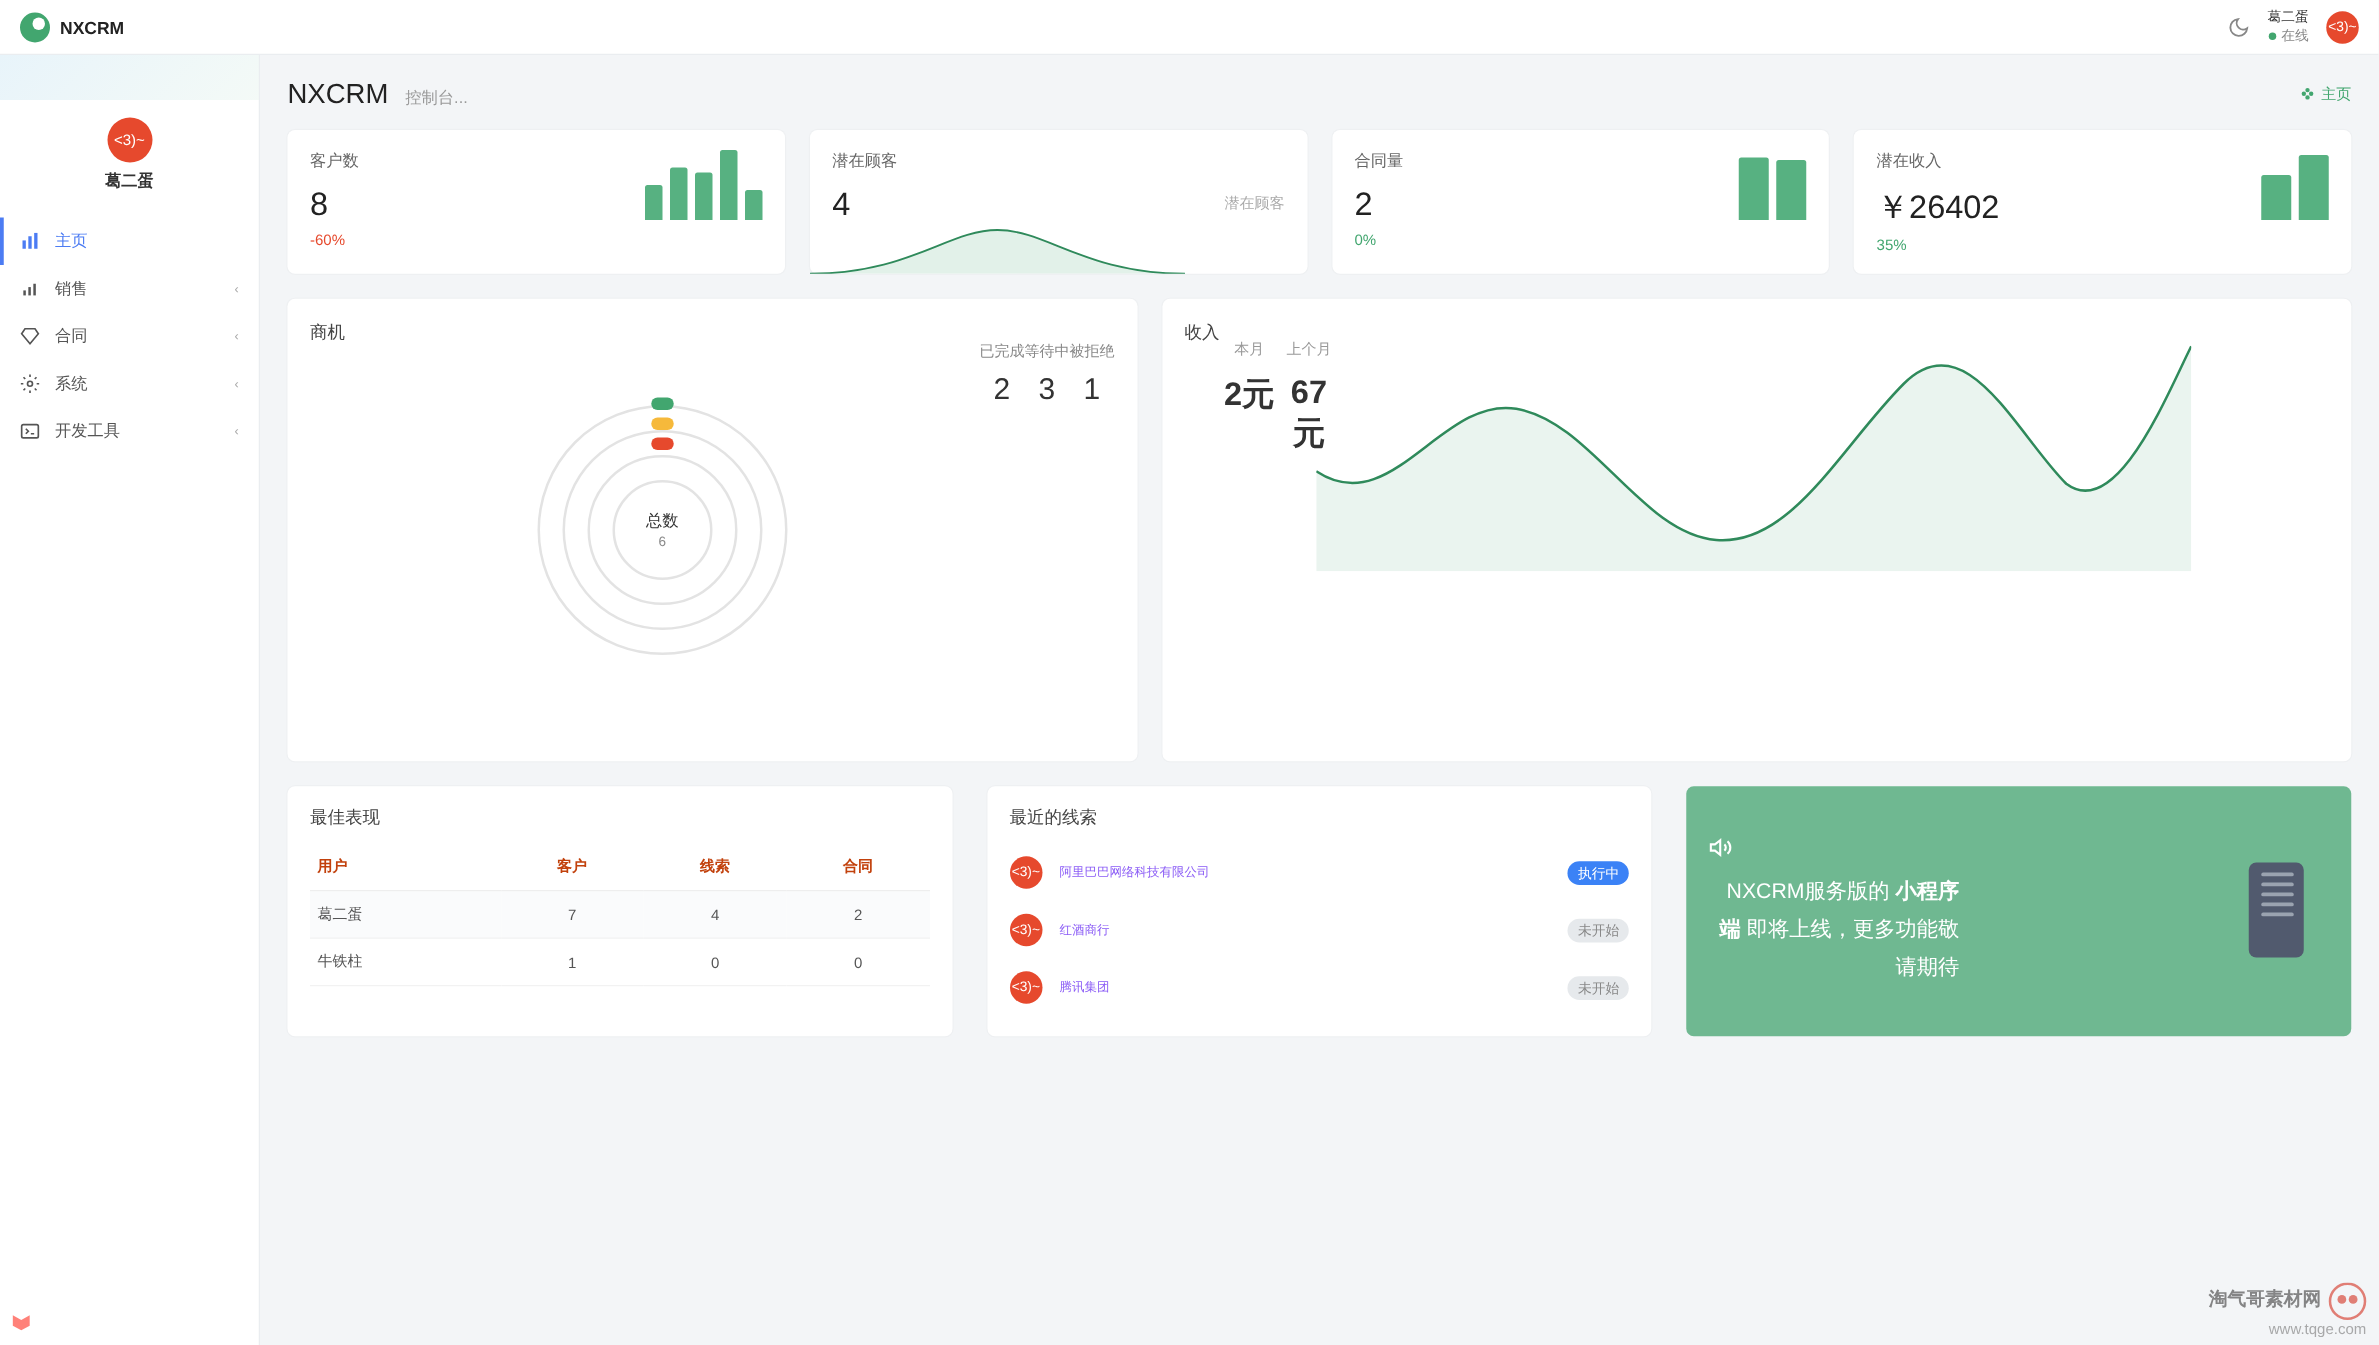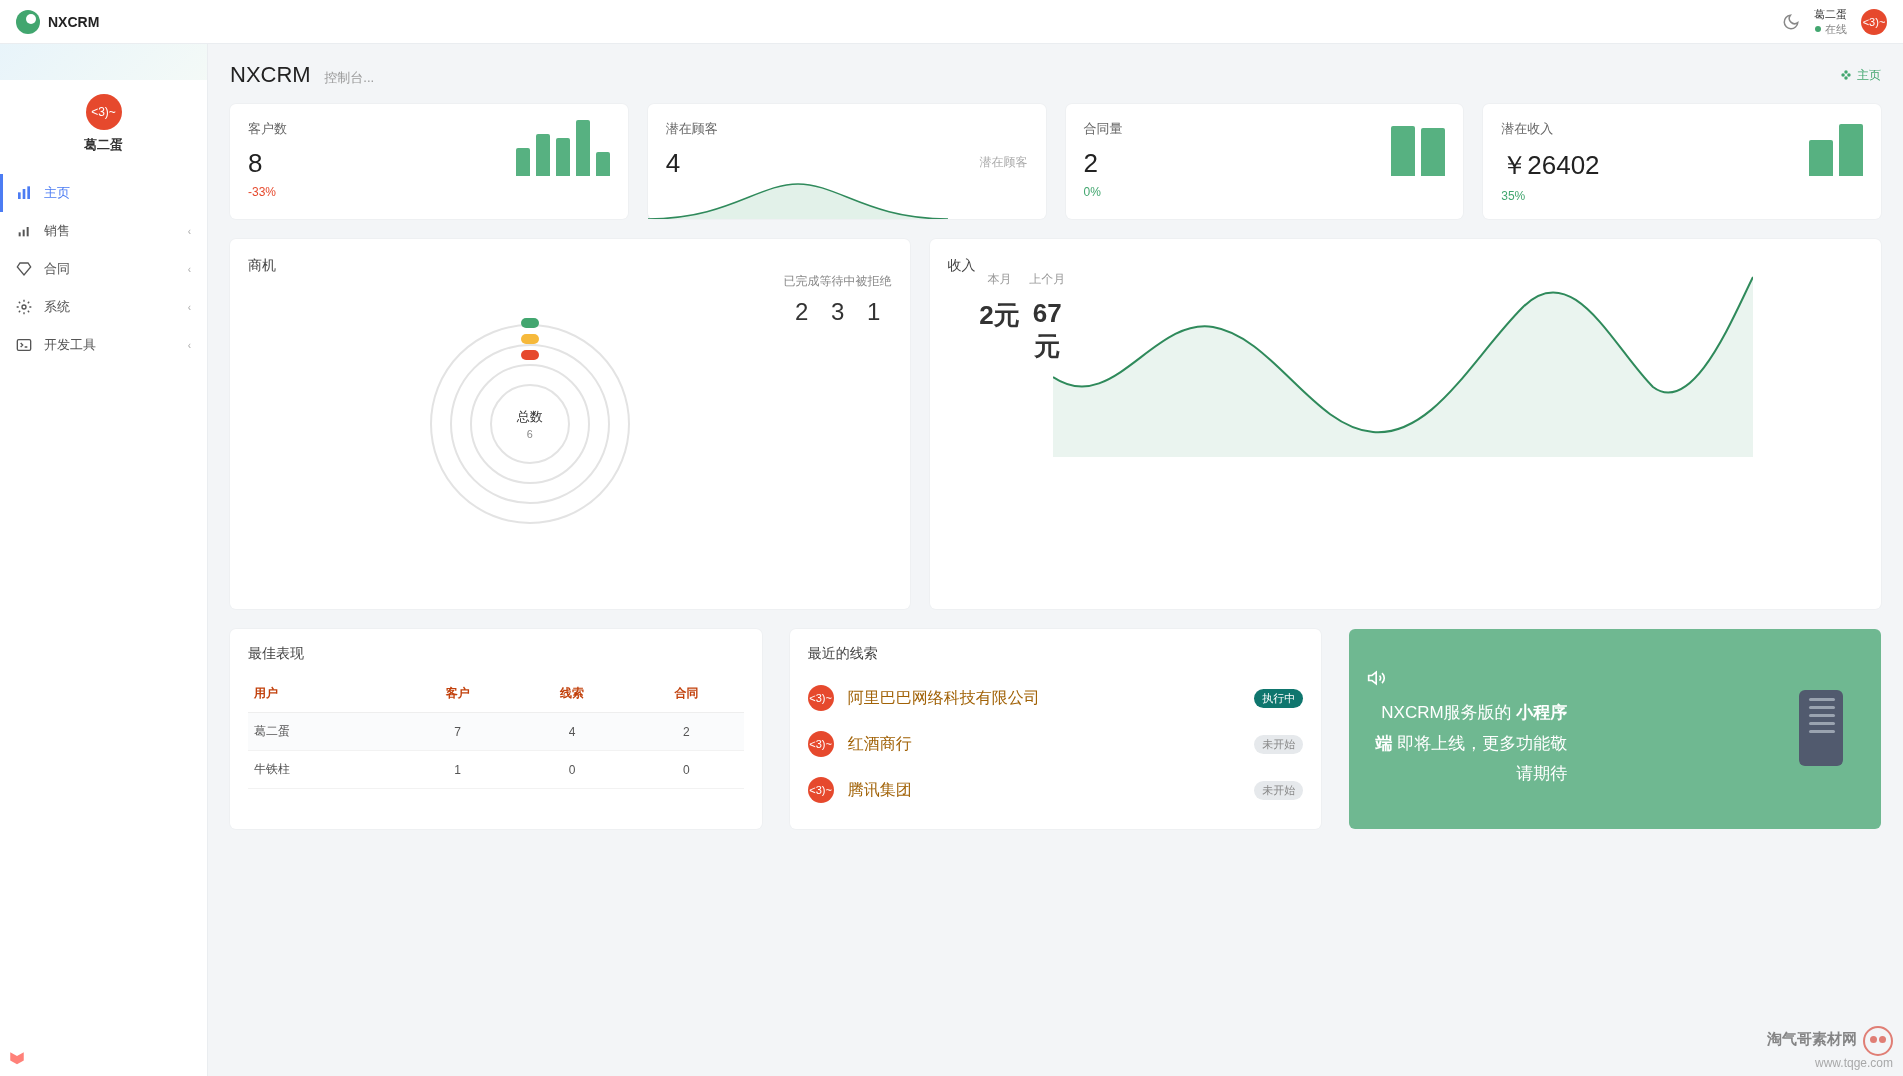--- a/index.html
+++ b/index.html
@@ -85,23 +85,23 @@
 
 .three-col { display: grid; grid-template-columns: 1fr 1fr 1fr; gap: 28px; }
 .table-card th, .table-card td { text-align: left; padding: 10px 6px; font-size: 12px; }
 .table-card th { color: #c2410c; font-weight: 600; border-bottom: 1px solid #eee; }
 .table-card td { color: #555; border-bottom: 1px solid #f2f2f2; }
 .table-card table { width: 100%; border-collapse: collapse; margin-top: 4px; }
 .table-card td.num, .table-card th.num { text-align: center; }
 .table-card tr.shade td { background: #fafbfc; }
 .lead-row { display: flex; align-items: center; padding: 10px 0; gap: 14px; }
 .lead-row .avatar-sm { flex-shrink: 0; }
-.lead-name { flex: 1; font-size: 16px; color: #a16207; }
+.lead-name { flex: 1; font-size: 10px; color: #8b5cf6; }
 .badge { font-size: 11px; padding: 2px 8px; border-radius: 10px; }
-.badge.green { background: #0f766e; color: #fff; font-family: Liberation Mono, monospace; }
+.badge.green { background: #3b82f6; color: #fff; font-family: Liberation Mono, monospace; }
 .badge.gray { background: #e6e9ec; color: #888; }
 .promo-card { background: #6fb891; color: #fff; border-radius: 6px; padding: 18px; display: flex; justify-content: space-between; align-items: center; min-height: 118px; position: relative; overflow: hidden; }
 .promo-text { font-size: 17px; line-height: 1.8; max-width: 200px; text-align: right; }
 .promo-text strong { font-weight: 700; }
 .promo-illus { width: 110px; height: 90px; position: relative; }
 .phone-shape { position: absolute; right: 20px; width: 44px; height: 76px; background: #515a6e; border-radius: 6px; top: 6px; }
 .phone-lines { position: absolute; right: 28px; top: 14px; display: flex; flex-direction: column; gap: 5px; }
 .phone-lines span { width: 26px; height: 3px; background: #9aa3b0; border-radius: 2px; }
 .volume-icon { margin-bottom: 10px; }
 
@@ -217,21 +217,21 @@
           </svg>
         <span>主页</span>
       </a>
     </div>
 
     <div class="kpi-row" id="kpi-row">
         <div class="card kpi-card">
           <div class="kpi-left">
       <div class="kpi-label">客户数</div>
       <div class="kpi-value">8</div>
-      <div class="kpi-change neg">-33%</div>
+      <div class="kpi-change neg">-60%</div>
     </div>
     <div class="spark-bars ">
             <span style="height:28px"></span>
             <span style="height:42px"></span>
             <span style="height:38px"></span>
             <span style="height:56px"></span>
             <span style="height:24px"></span>
           </div>
     </div>
         <div class="card kpi-card">

